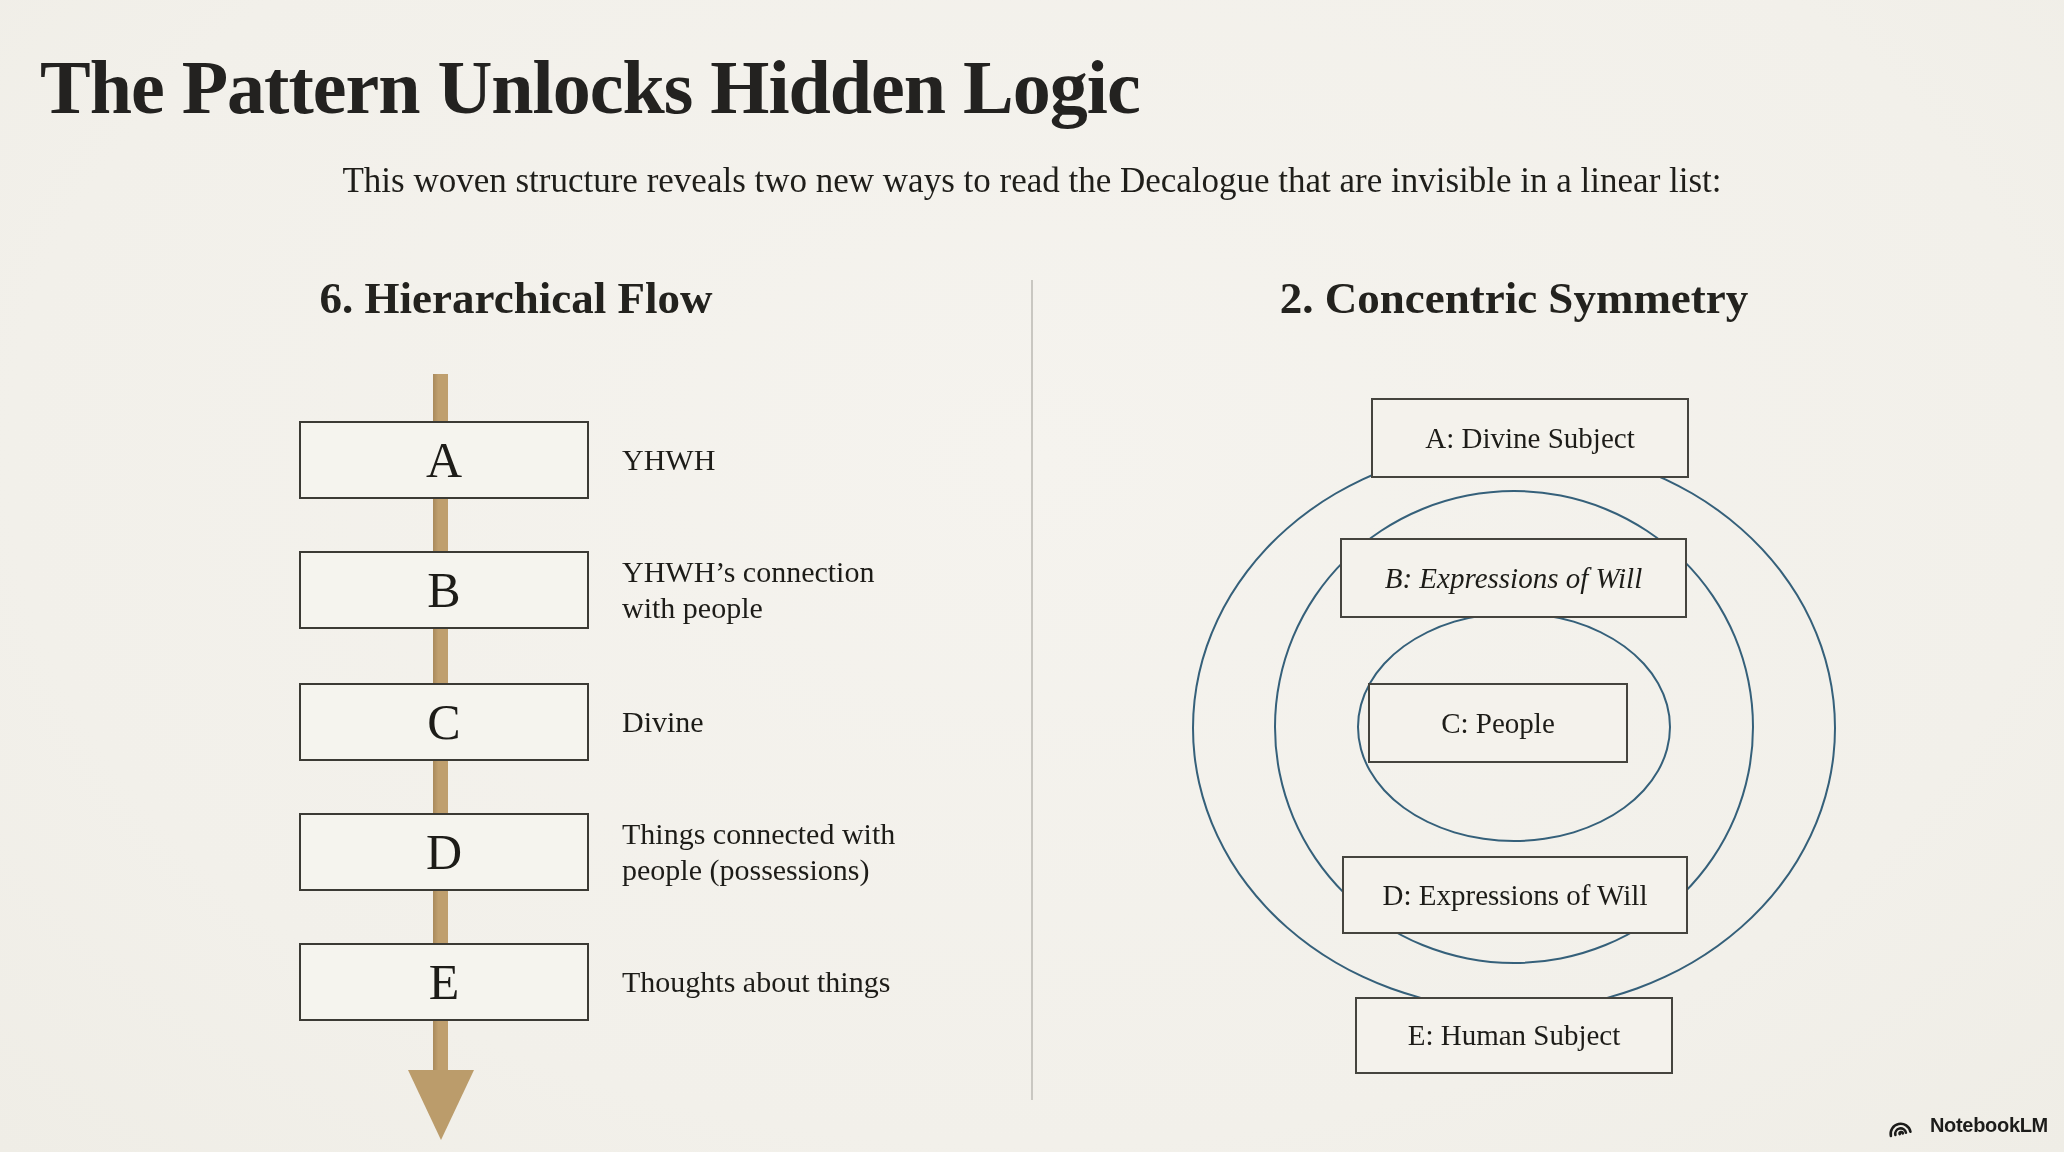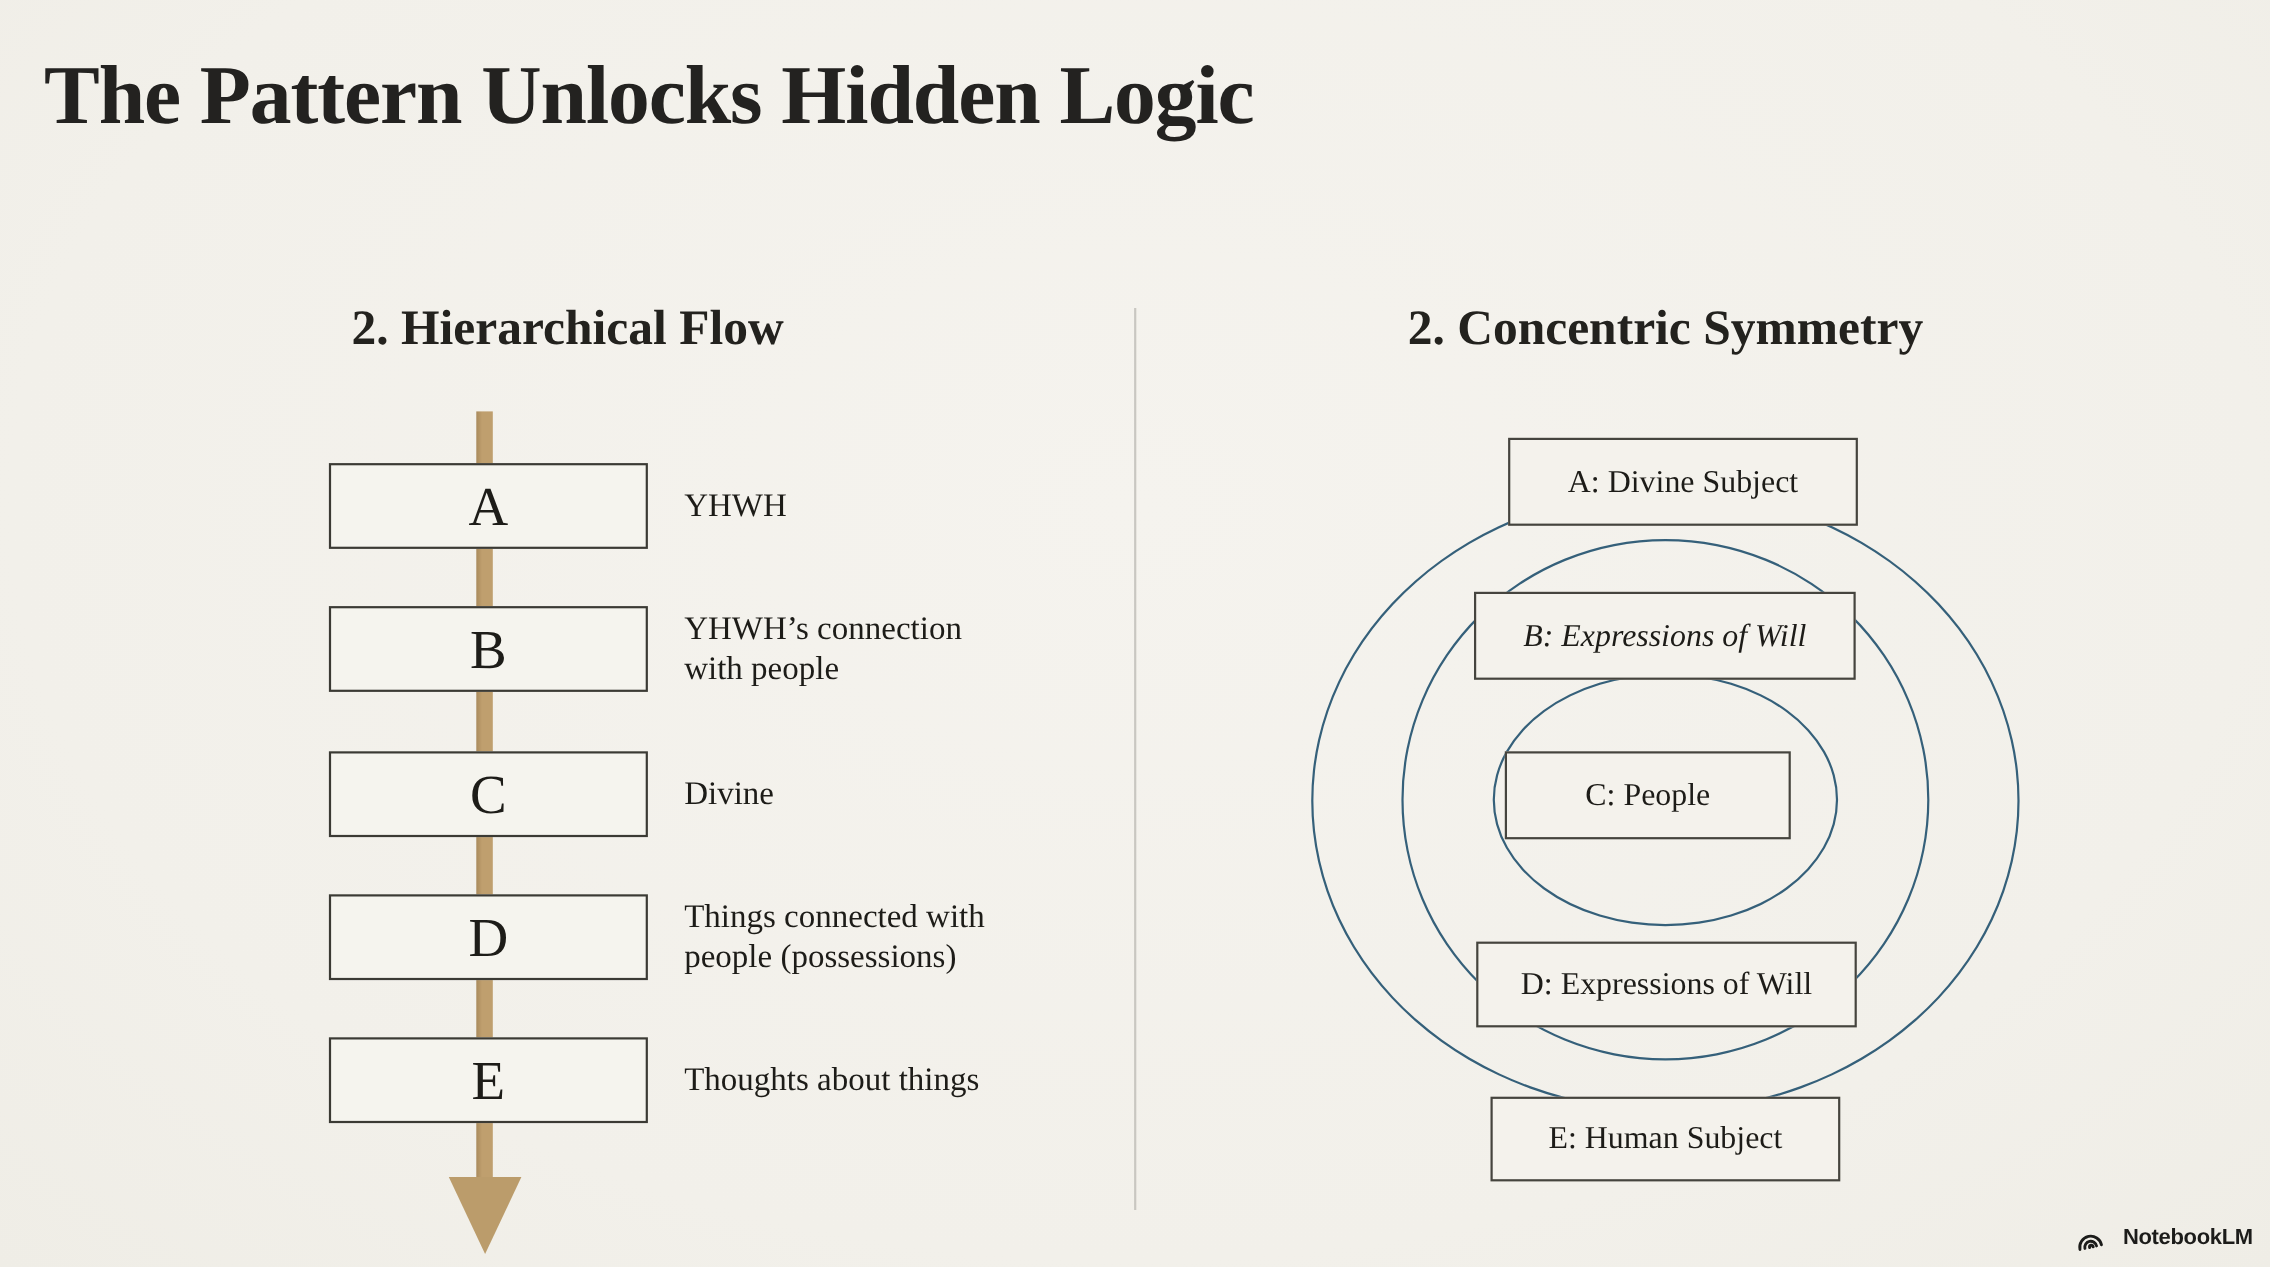--- a/index.html
+++ b/index.html
@@ -75,25 +75,26 @@
     font-weight:700;font-size:20px;color:#1c1c1a;letter-spacing:-0.3px;
   }
   .brand svg{display:block;transform:rotate(-12deg);}
 </style>
 </head>
 <body>
 
 <div class="stage">
 
   <div class="title">The Pattern Unlocks Hidden Logic</div>
+  <div class="subtitle">This woven structure reveals two new ways to read the Decalogue that are invisible in a linear list:</div>
 
   <div class="divider"></div>
 
   <section>
-    <div class="heading left">2. Hierarchical Flow</div>
+    <div class="heading left">6. Hierarchical Flow</div>
 
     <div class="arrow-shaft"></div>
     <div class="arrow-head"></div>
 
     <div class="flow-box fb-a">
       <span class="letter">A</span>
     </div>
     <div class="flow-label fl-a">YHWH</div>
 
     <div class="flow-box fb-b">

